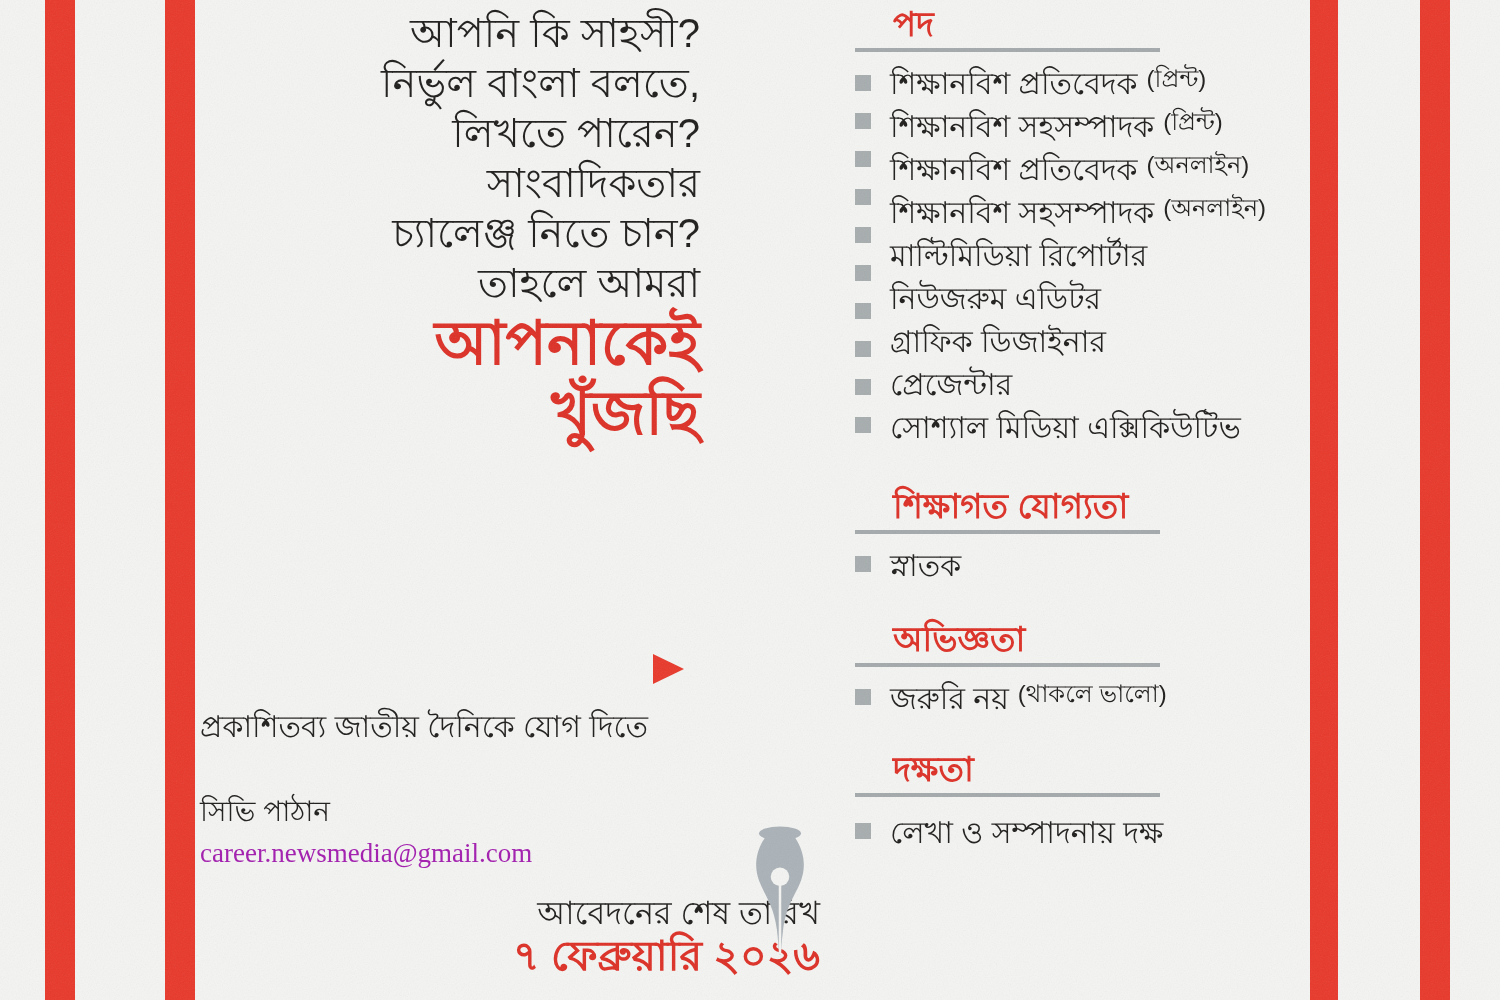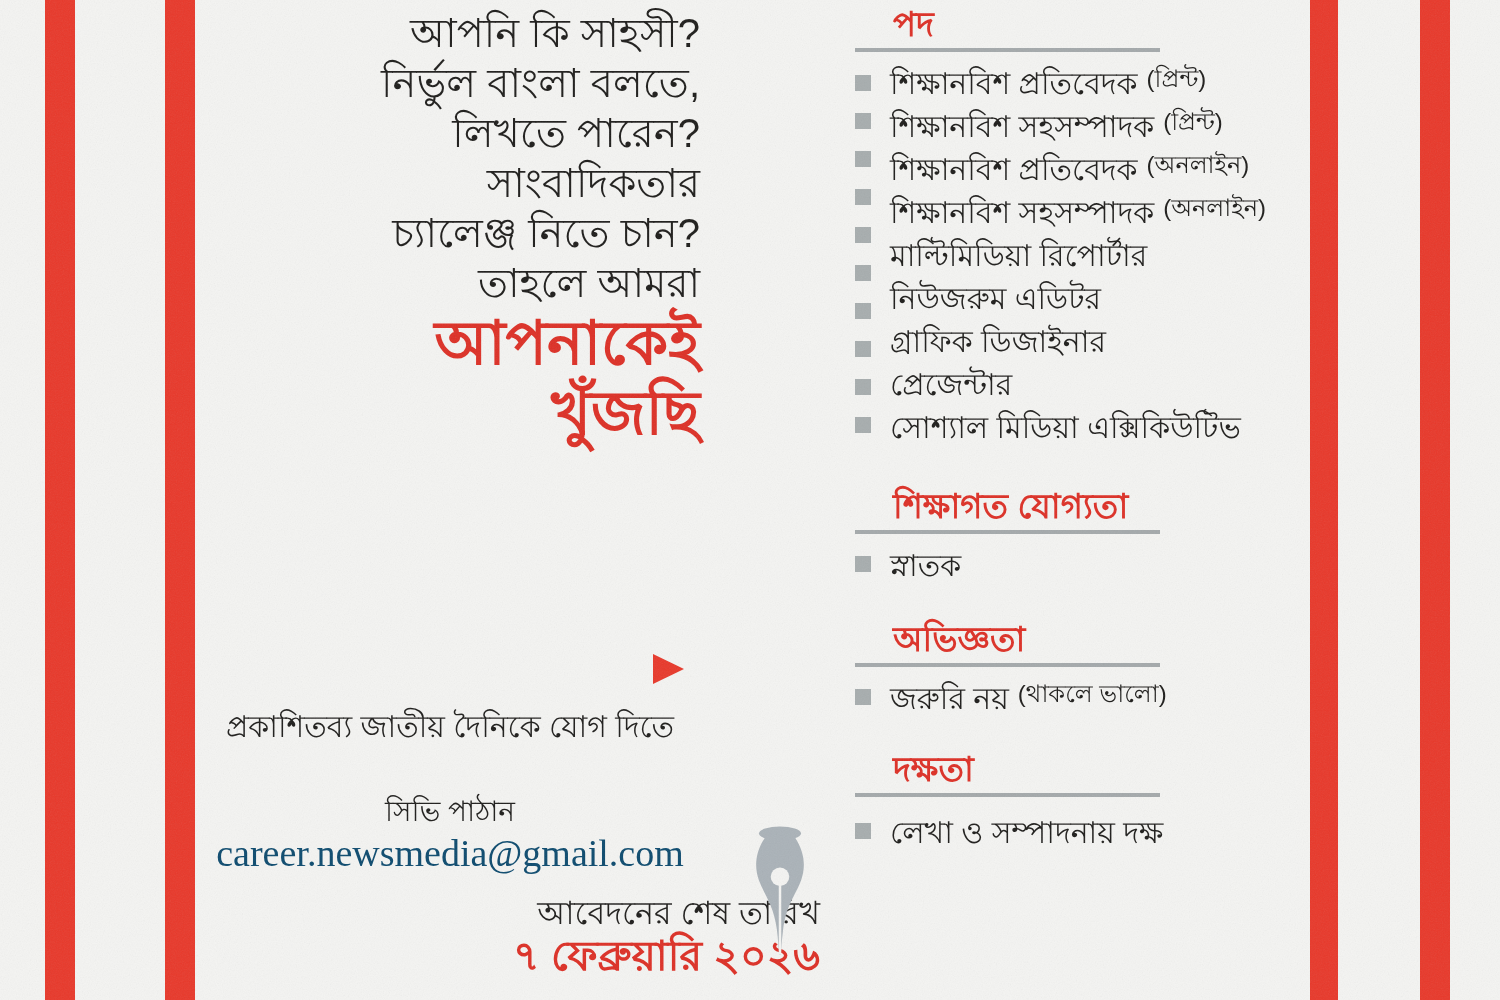--- a/index.html
+++ b/index.html
@@ -25,24 +25,24 @@
   .stripe.r1{left:1310px;width:28px;}
   .stripe.r2{left:1420px;width:30px;}
   
   .intro{position:absolute;top:8px;left:200px;width:500px;text-align:right;}
   .intro-line{font-size:40px;line-height:50px;white-space:nowrap;}
   .intro-highlight{color:var(--c-red-deep);font-weight:700;font-size:61px;line-height:70px;white-space:nowrap;}
   
   .arrow{position:absolute;left:653px;top:654px;width:0;height:0;
     border-left:31px solid var(--c-red);border-top:15px solid transparent;border-bottom:15px solid transparent;}
   
-  .apply{position:absolute;top:706px;left:200px;width:500px;text-align:center;}
+  .apply{position:absolute;top:706px;left:200px;width:500px;text-align:left;}
   .apply-line1{font-size:30px;line-height:41px;white-space:nowrap;}
   .apply-line2{font-size:28px;line-height:38px;white-space:nowrap;margin-top:46px;}
-  .apply-email{font-family:"Liberation Serif","DejaVu Serif",serif;font-size:38px;line-height:45px;color:#0c4a6e;white-space:nowrap;}
+  .apply-email{font-family:"Liberation Serif","DejaVu Serif",serif;font-size:27px;line-height:45px;color:#a21caf;white-space:nowrap;}
   
   .deadline{position:absolute;top:893px;left:330px;width:490px;text-align:right;}
   .deadline-label{font-size:32px;line-height:40px;white-space:nowrap;}
   .deadline-date{font-size:41px;line-height:46px;font-weight:700;color:var(--c-red-deep);white-space:nowrap;}
   
   .nib{position:absolute;left:749px;top:826px;width:62px;height:136px;}
   
   .section{position:absolute;left:855px;width:430px;}
   .sec-positions{top:2px;}
   .sec-qualification{top:484px;}

